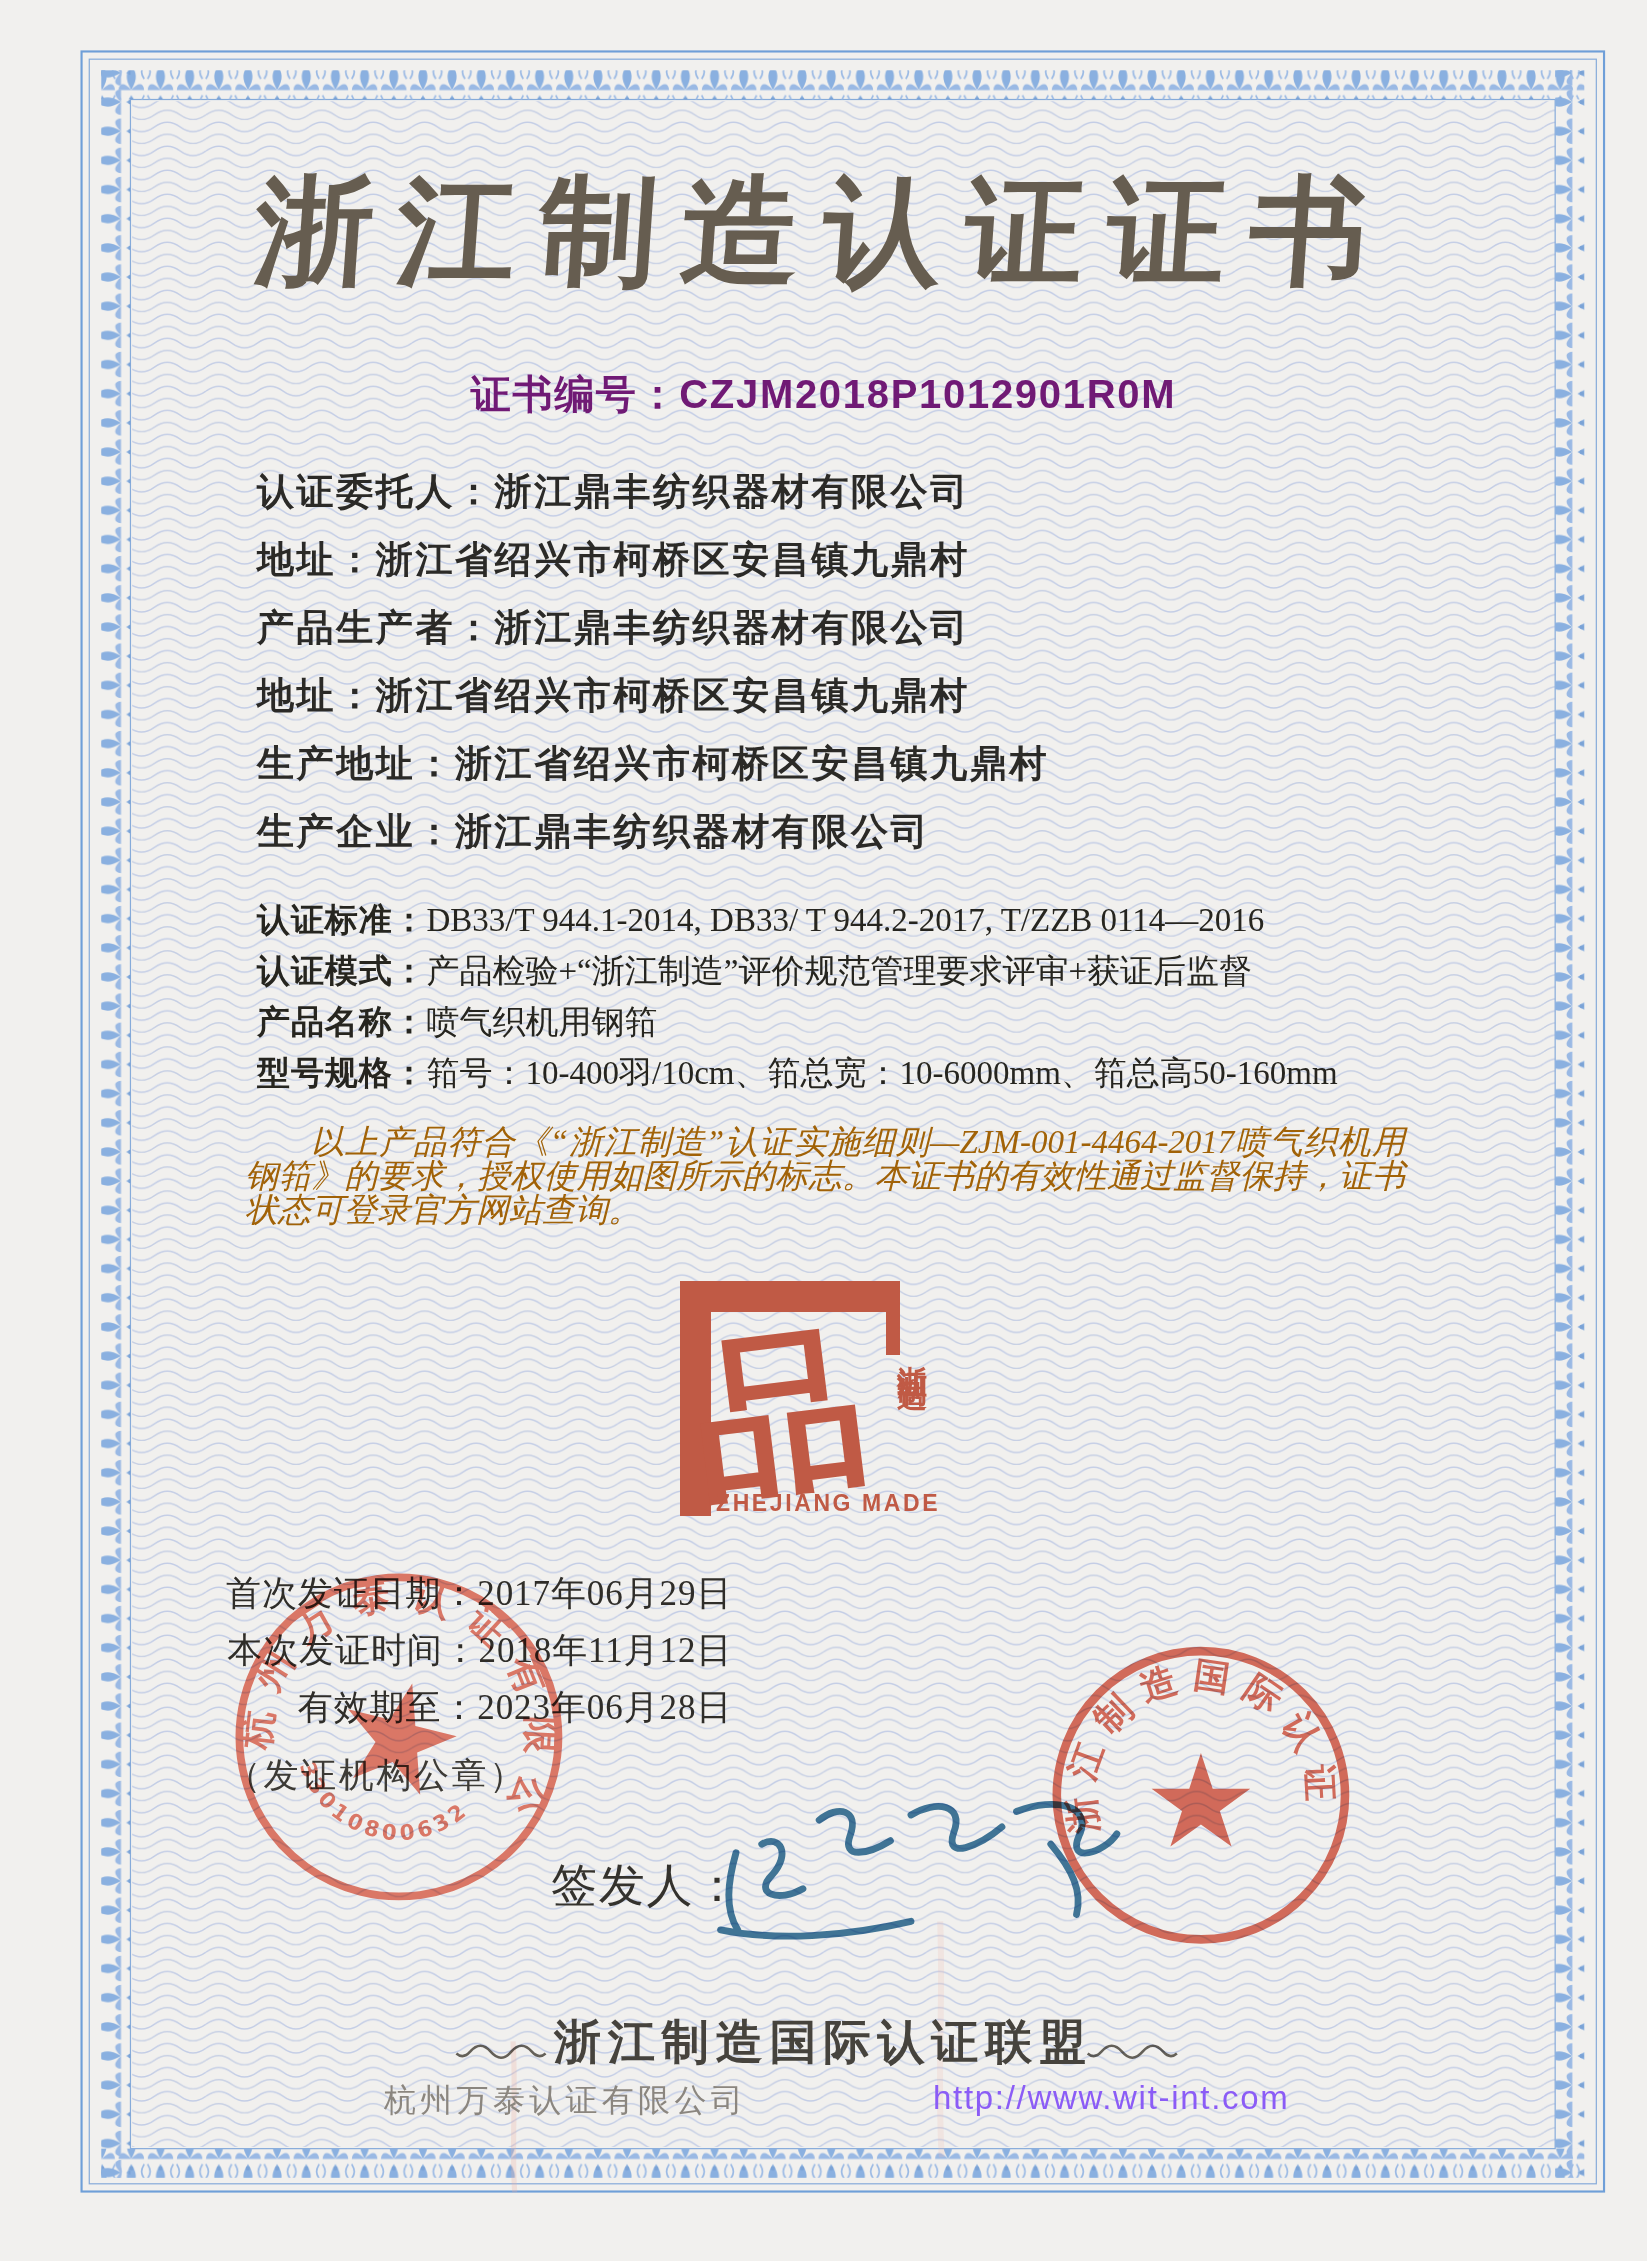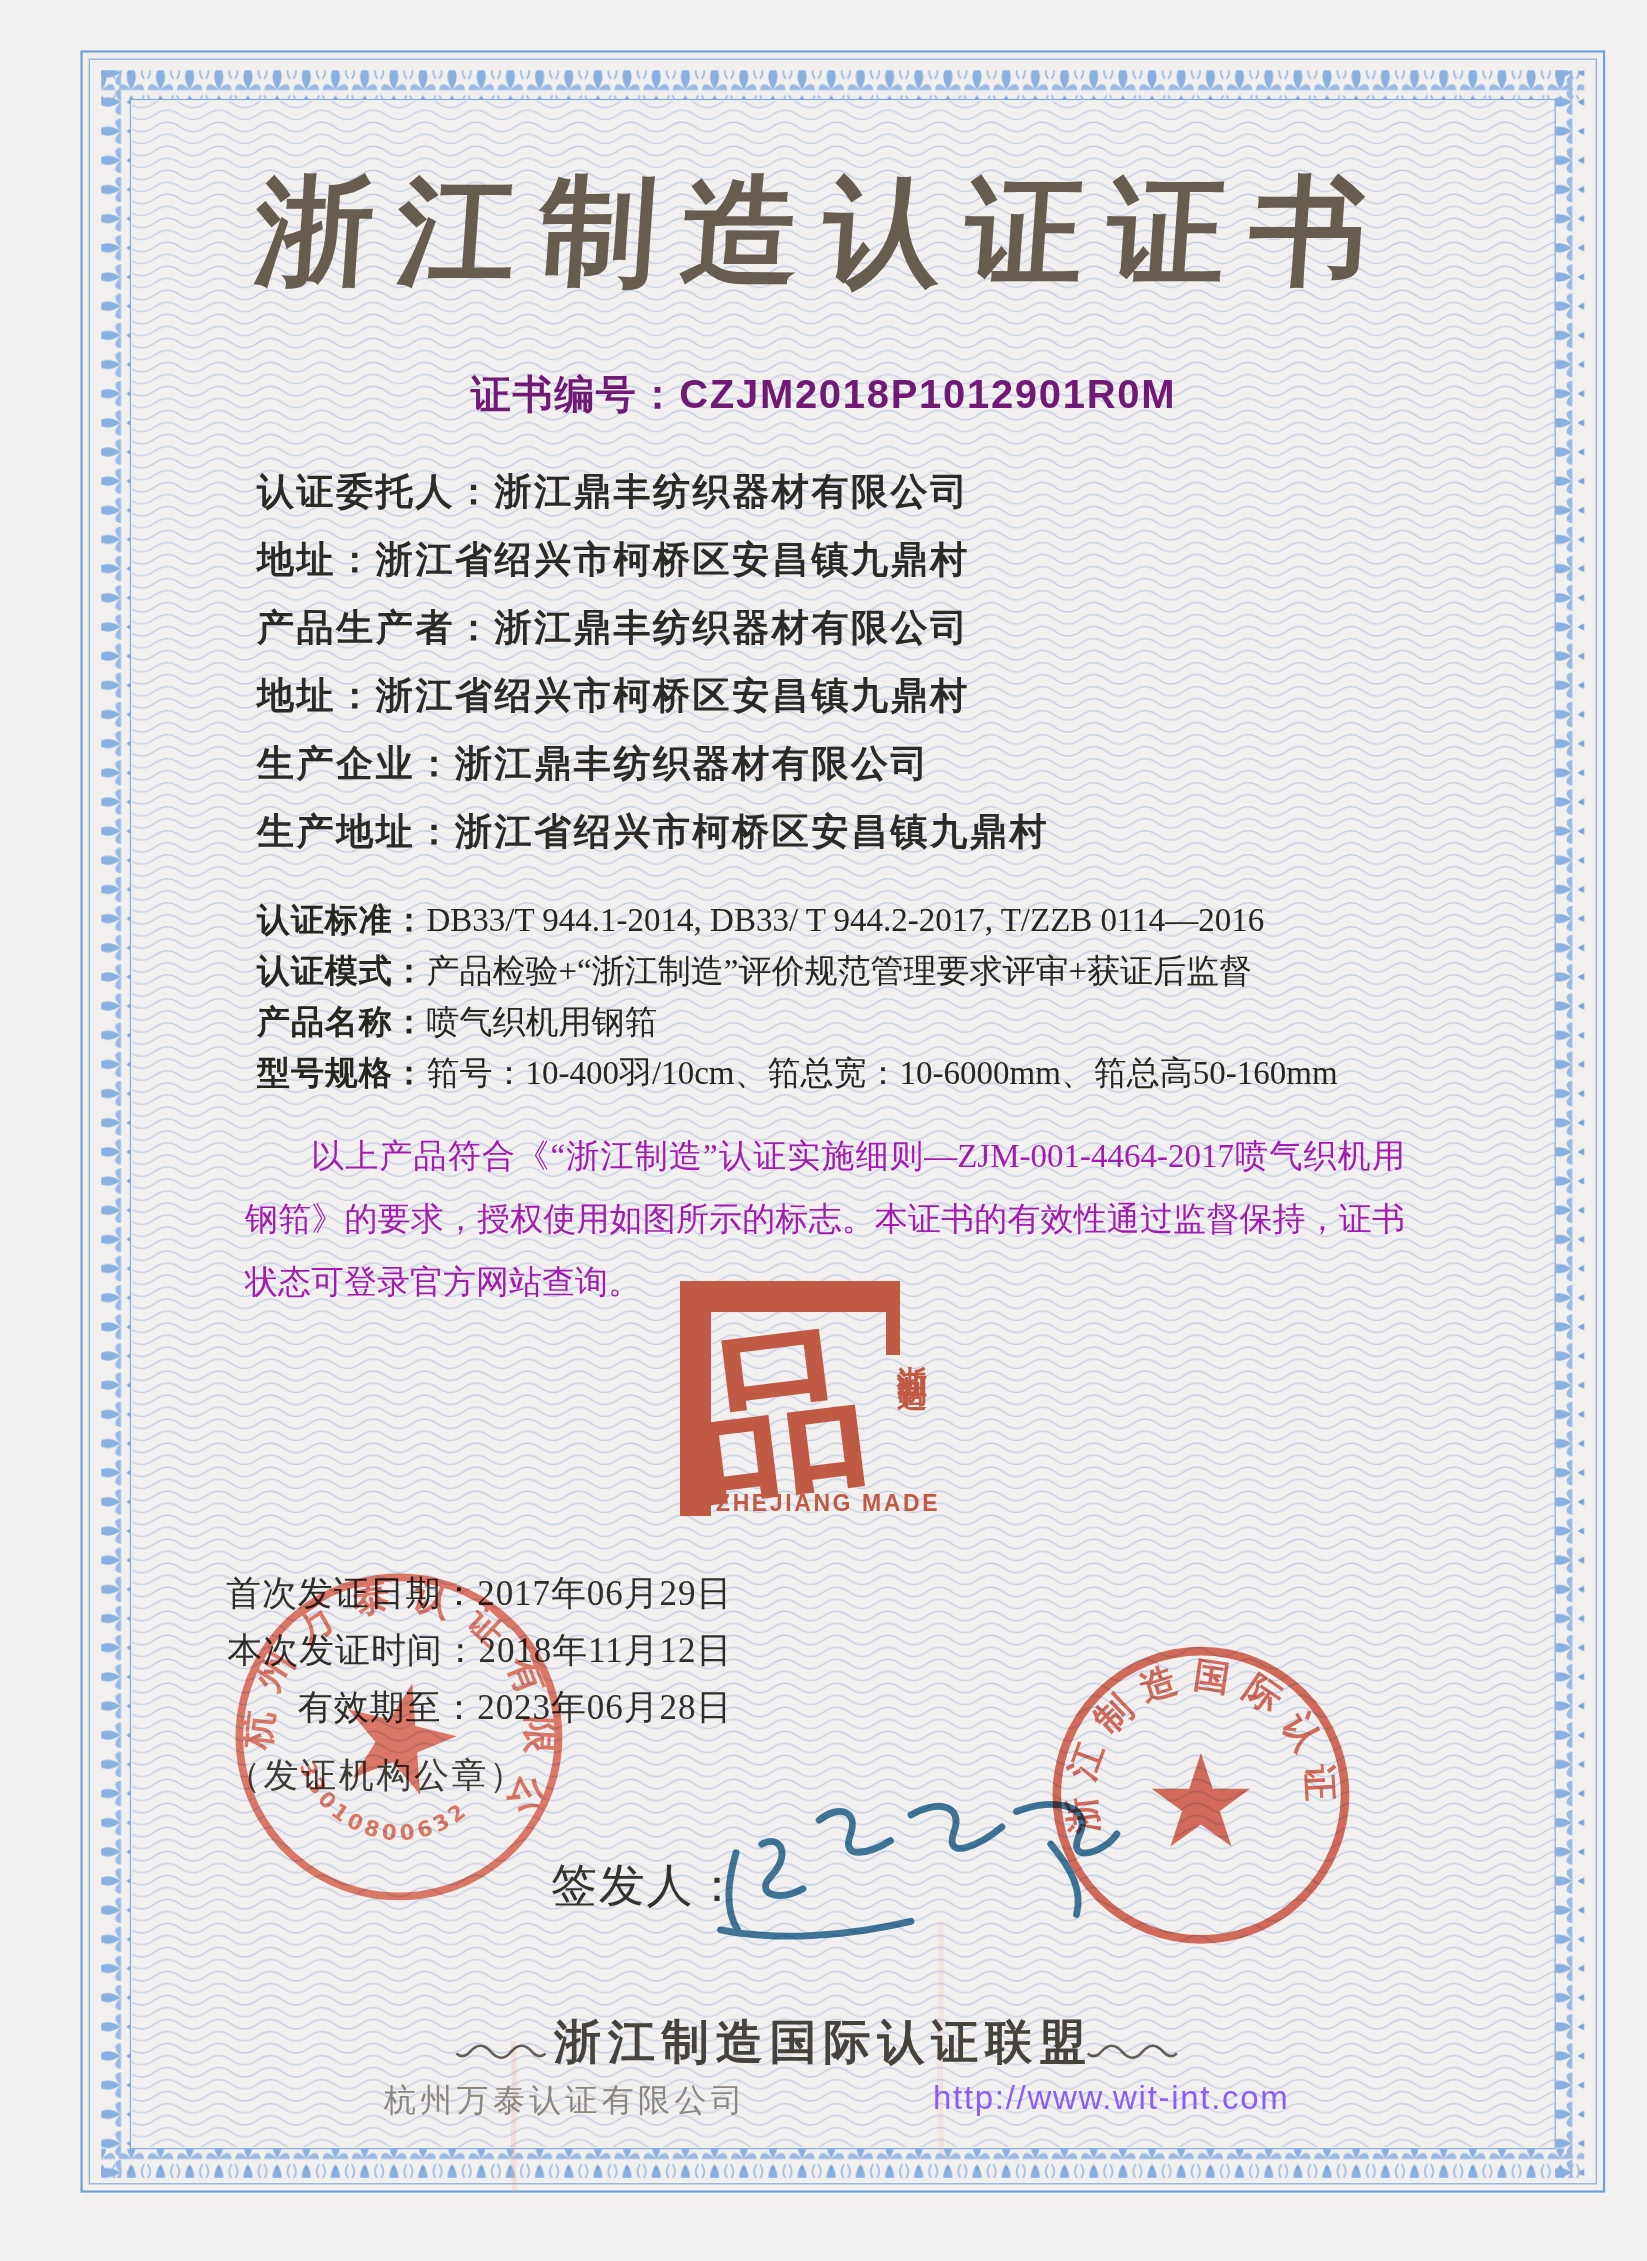--- a/index.html
+++ b/index.html
@@ -12,21 +12,21 @@
          transform:skewX(-4deg);white-space:nowrap;}
   .certno{left:0;top:367px;width:1647px;text-align:center;font-size:40px;font-weight:700;
           color:#701a75;letter-spacing:1.7px;}
   .info{left:257px;top:458px;font-size:37px;font-weight:700;color:#2b2a27;}
   .info .ln{height:68px;line-height:68px;letter-spacing:2.6px;}
   .specs{left:257px;top:894px;font-size:33px;color:#26251f;}
   .specs .ln{height:51px;line-height:51px;white-space:nowrap;}
   .specs .lab{font-weight:700;letter-spacing:0.9px;}
   .specs .val{font-family:"Liberation Serif",serif;font-weight:400;}
   .para{left:245px;top:1125px;width:1160px;font-family:"Liberation Serif",serif;
-        font-size:33px;line-height:63px;color:#a21caf;text-align:justify;text-indent:2em;}
+        font-size:33px;line-height:34px;color:#a16207;text-align:justify;text-indent:2em;font-style:italic;}
   
   .logo{left:680px;top:1281px;width:254px;height:242px;}
   .logo .bar{position:absolute;background:#c05a45;}
   .logo .glyph{position:absolute;left:13.7px;top:19px;font-family:"DejaVu Serif",serif;
                font-size:172px;font-weight:700;color:#c05a45;transform:rotate(-7deg);}
   .logo .side{position:absolute;left:211px;top:60px;writing-mode:vertical-rl;font-size:30px;
               font-weight:700;color:#c05a45;letter-spacing:5.1px;}
   .logo .made{position:absolute;left:36px;top:209px;font-size:23px;font-weight:700;
               color:#c05a45;letter-spacing:2.6px;white-space:nowrap;}
   .dates{left:226px;top:1565px;font-family:"Liberation Serif",serif;font-size:35px;color:#2f2d29;}
@@ -86,22 +86,22 @@
   </svg>
 
   <div class="abs title">浙江制造认证证书</div>
   <div class="abs certno">证书编号：CZJM2018P1012901R0M</div>
 
   <div class="abs info">
     <div class="ln">认证委托人：浙江鼎丰纺织器材有限公司</div>
     <div class="ln">地址：浙江省绍兴市柯桥区安昌镇九鼎村</div>
     <div class="ln">产品生产者：浙江鼎丰纺织器材有限公司</div>
     <div class="ln">地址：浙江省绍兴市柯桥区安昌镇九鼎村</div>
+    <div class="ln">生产地址：浙江省绍兴市柯桥区安昌镇九鼎村</div>
     <div class="ln">生产企业：浙江鼎丰纺织器材有限公司</div>
-    <div class="ln">生产地址：浙江省绍兴市柯桥区安昌镇九鼎村</div>
   </div>
 
   <div class="abs specs">
     <div class="ln"><span class="lab">认证标准：</span><span class="val">DB33/T 944.1-2014, DB33/ T 944.2-2017, T/ZZB 0114—2016</span></div>
     <div class="ln"><span class="lab">认证模式：</span><span class="val">产品检验+“浙江制造”评价规范管理要求评审+获证后监督</span></div>
     <div class="ln"><span class="lab">产品名称：</span><span class="val">喷气织机用钢筘</span></div>
     <div class="ln"><span class="lab">型号规格：</span><span class="val">筘号：10-400羽/10cm、筘总宽：10-6000mm、筘总高50-160mm</span></div>
   </div>
 
   <div class="abs para">以上产品符合《“浙江制造”认证实施细则—ZJM-001-4464-2017喷气织机用钢筘》的要求，授权使用如图所示的标志。本证书的有效性通过监督保持，证书状态可登录官方网站查询。</div>

